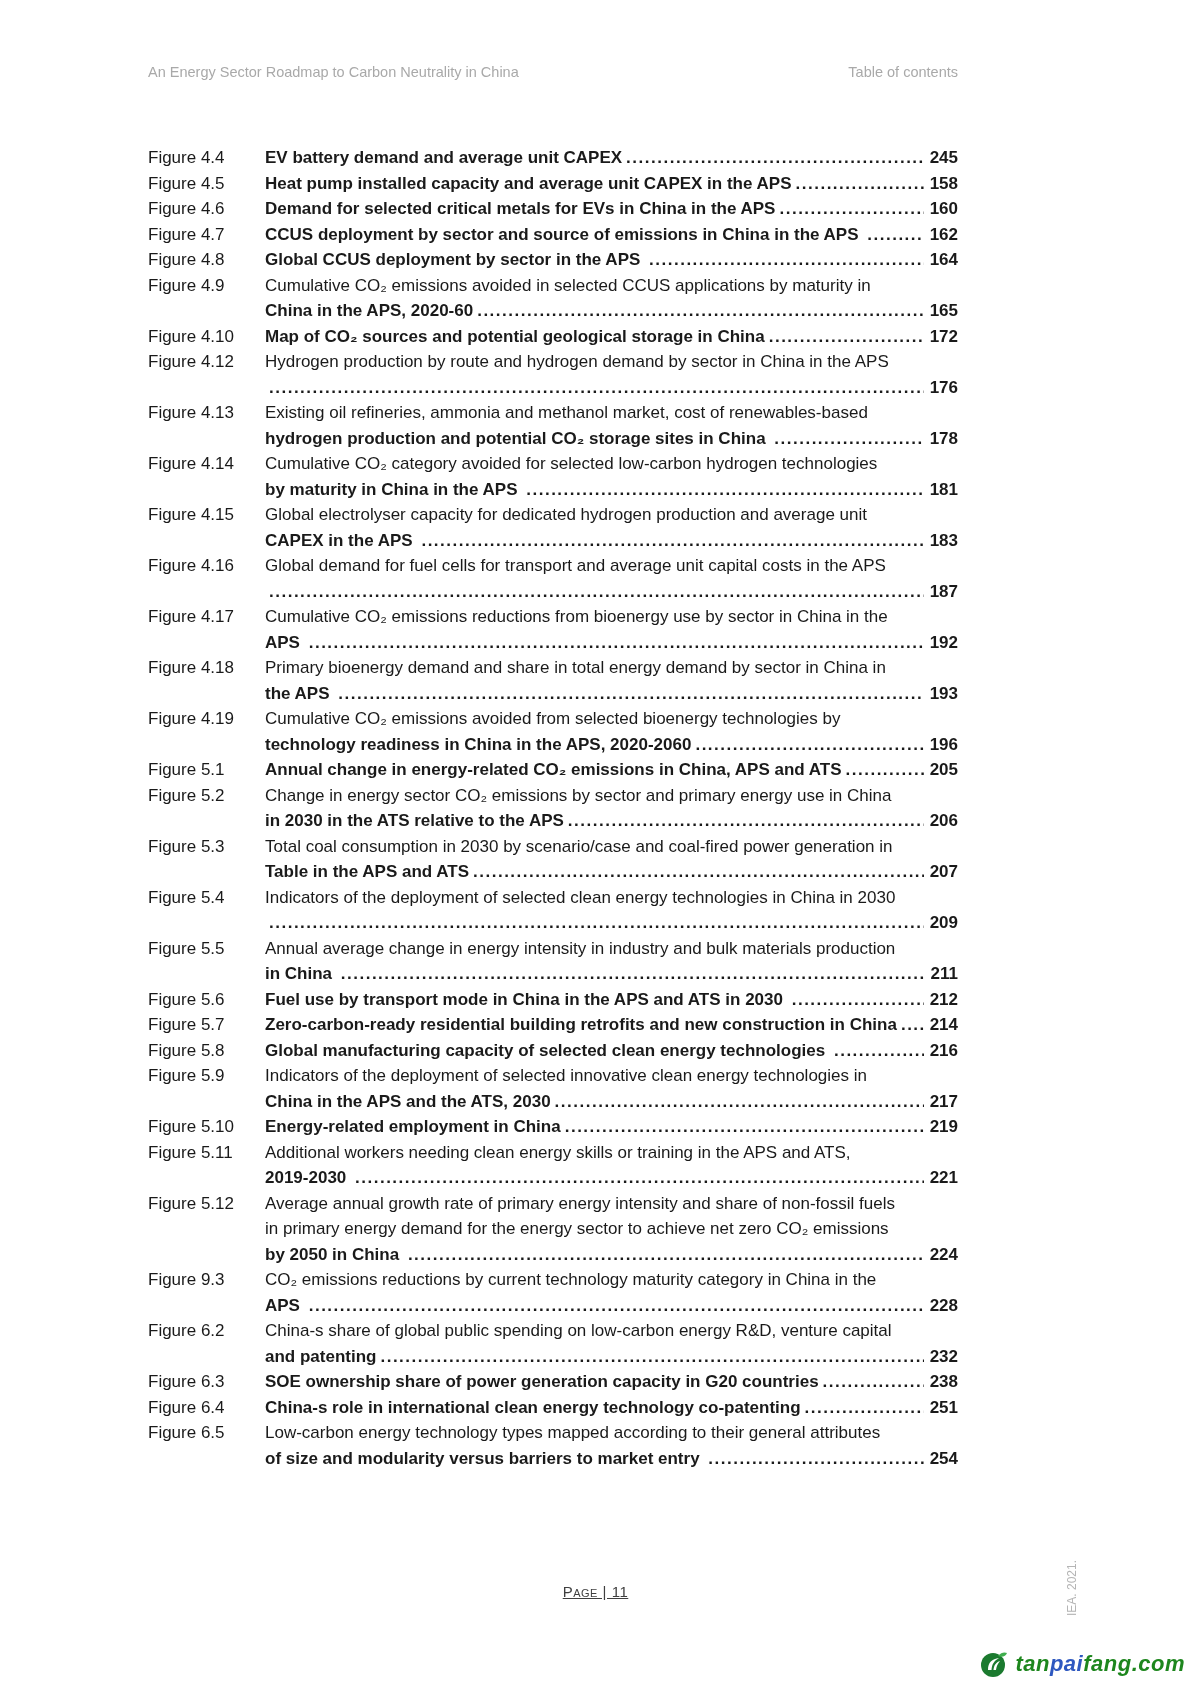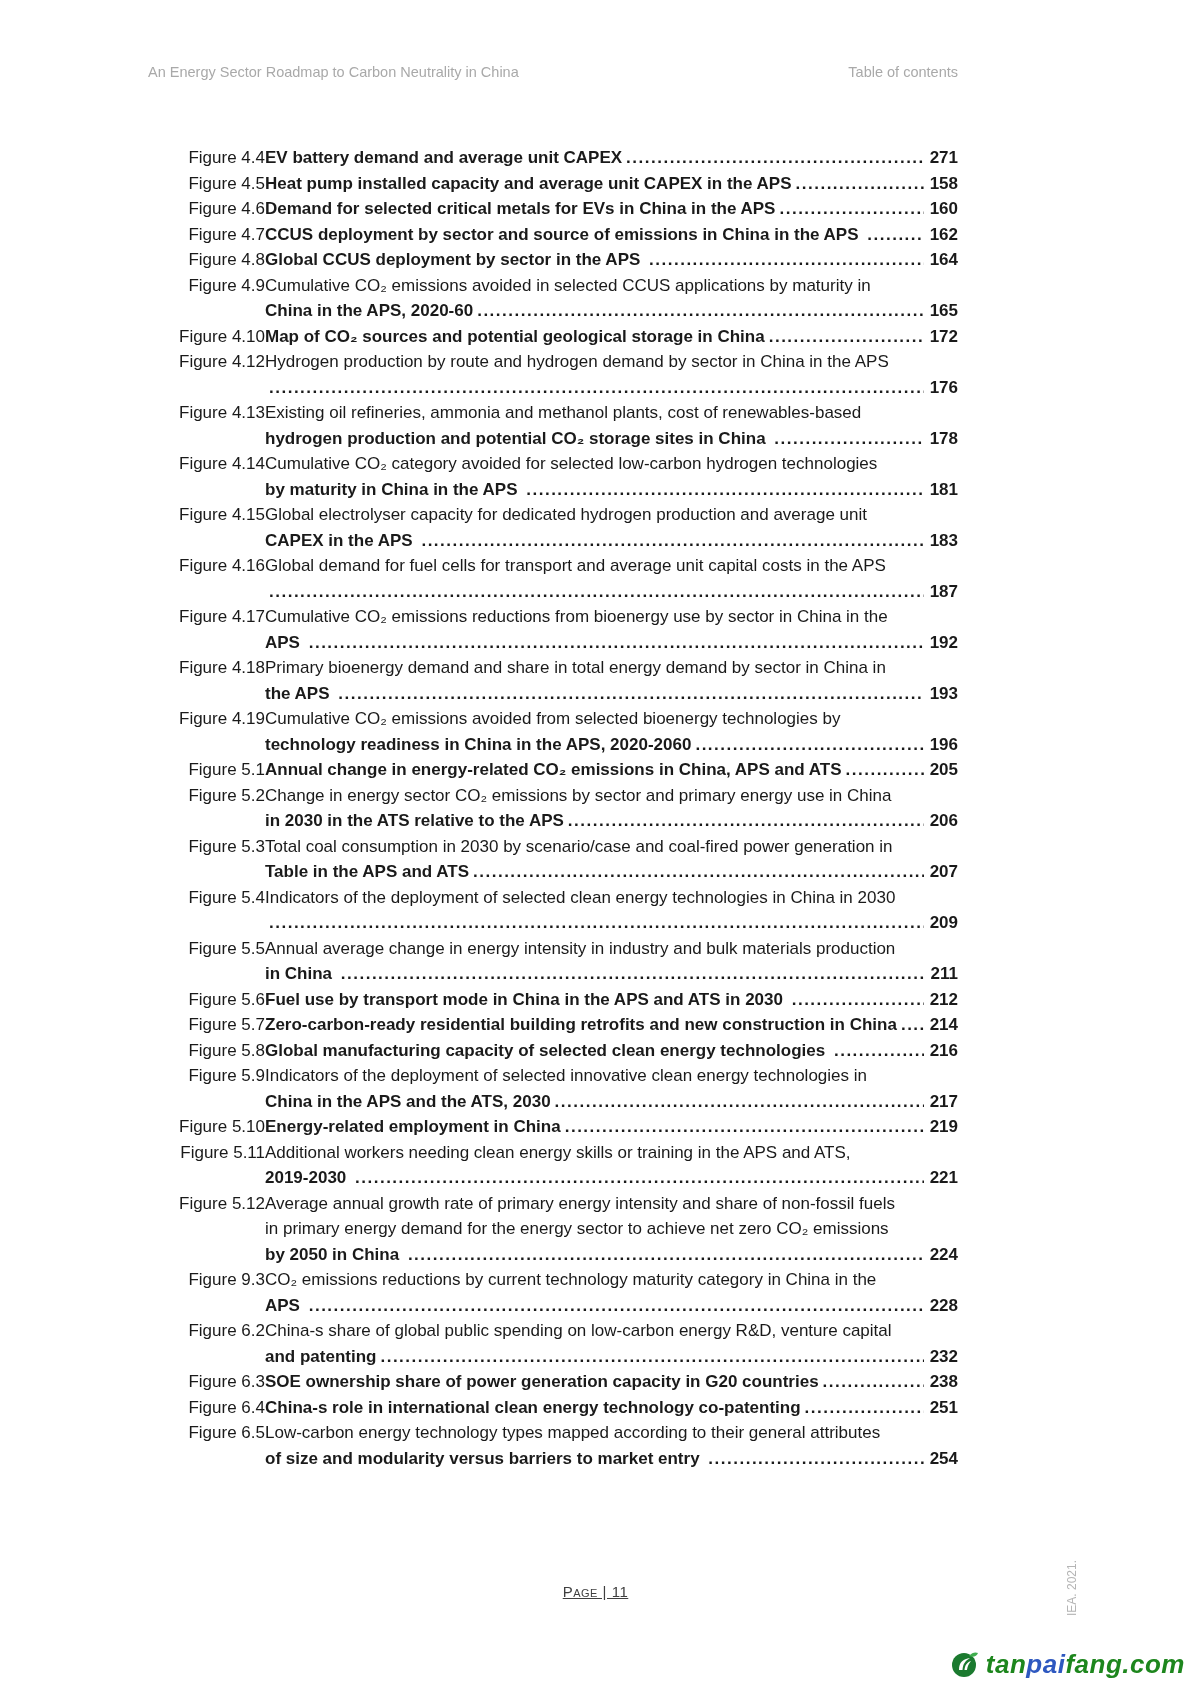--- a/index.html
+++ b/index.html
@@ -20,21 +20,21 @@
     display: flex; justify-content: space-between;
     font-size: 14.5px; color: #a9a9a9;
   }
   
   .toc {
     position: absolute;
     top: 145px; left: 148px; width: 810px;
     font-size: 17px; line-height: 25.5px;
   }
   .toc-entry { display: flex; }
-  .toc-entry .fig { flex: 0 0 117px; white-space: nowrap; text-align: right; }
+  .toc-entry .fig { flex: 0 0 117px; white-space: nowrap; }
   .toc-entry .desc { flex: 1 1 auto; min-width: 0; }
   .line { display: block; }
   .line.last { display: flex; align-items: baseline; font-weight: bold; }
   .line.last .t { flex: 0 0 auto; white-space: pre-wrap; }
   .line.last .dots {
     flex: 1 1 auto; min-width: 6px;
     overflow: hidden; white-space: nowrap;
     margin-left: 4px;
   }
   .line.last .dots::before {
@@ -63,21 +63,21 @@
     font-size: 12px; color: #b5b5b5;
     white-space: nowrap;
   }
   
   .watermark {
     position: absolute;
     right: 6px; bottom: 6px;
     display: flex; align-items: center; gap: 7px;
   }
   .watermark .logo-text {
-    font-size: 26px; font-weight: bold; font-style: italic;
+    font-size: 22px; font-weight: bold; font-style: italic;
     letter-spacing: 0.5px; line-height: 28px;
     white-space: nowrap;
   }
 </style>
 </head>
 <body>
 
 <div class="page">
 
   <div class="running-header">
@@ -85,21 +85,21 @@
     <span>Table of contents</span>
   </div>
 
   <div class="toc">
       <div class="toc-entry">
         <div class="fig">Figure 4.4</div>
         <div class="desc">
           <div class="line last">
             <span class="t">EV battery demand and average unit CAPEX</span>
             <span class="dots"></span>
-            <span class="pg">271</span>
+            <span class="pg">245</span>
           </div>
         </div>
       </div>
       <div class="toc-entry">
         <div class="fig">Figure 4.5</div>
         <div class="desc">
           <div class="line last">
             <span class="t">Heat pump installed capacity and average unit CAPEX in the APS</span>
             <span class="dots"></span>
             <span class="pg">158</span>
@@ -164,21 +164,21 @@
           <div class="line last">
             <span class="t"></span>
             <span class="dots"></span>
             <span class="pg">176</span>
           </div>
         </div>
       </div>
       <div class="toc-entry">
         <div class="fig">Figure 4.13</div>
         <div class="desc">
-          <div class="line">Existing oil refineries, ammonia and methanol plants, cost of renewables-based</div>
+          <div class="line">Existing oil refineries, ammonia and methanol market, cost of renewables-based</div>
           <div class="line last">
             <span class="t">hydrogen production and potential CO₂ storage sites in China </span>
             <span class="dots"></span>
             <span class="pg">178</span>
           </div>
         </div>
       </div>
       <div class="toc-entry">
         <div class="fig">Figure 4.14</div>
         <div class="desc">

